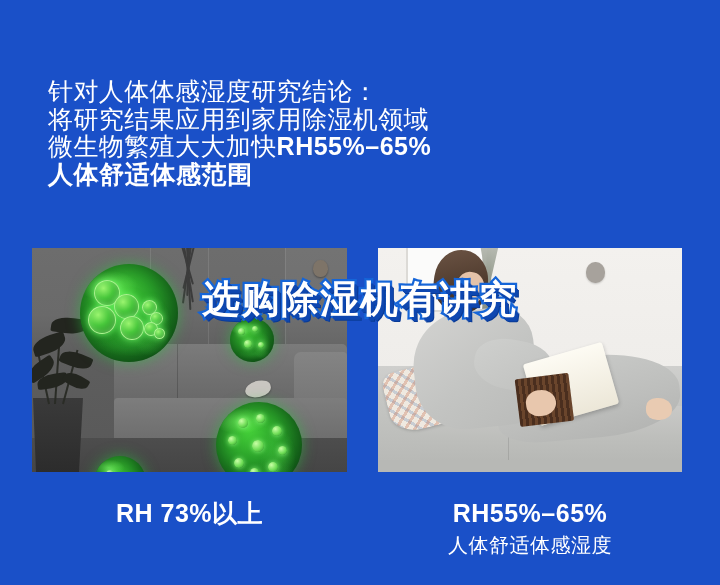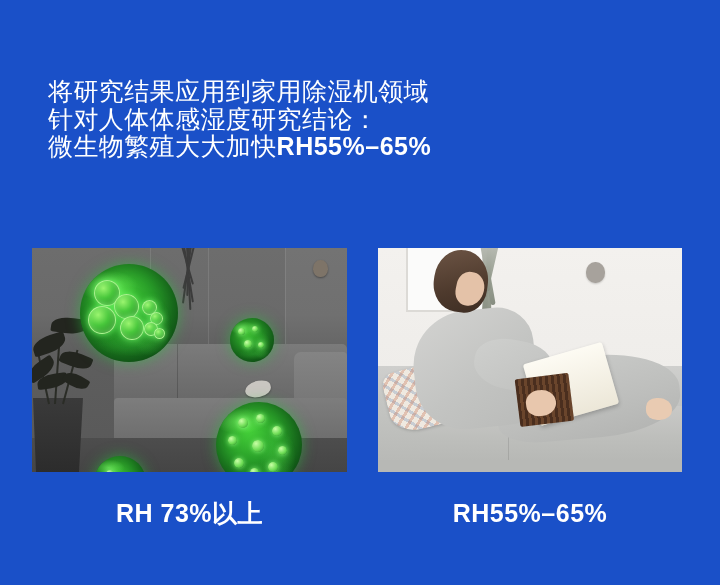--- a/index.html
+++ b/index.html
@@ -439,23 +439,24 @@
     white-space: nowrap;
   }
 </style>
 </head>
 <body>
 
 <div id="page">
 
 
   <div id="intro-block">
+    <div class="intro-line">针对人体体感湿度研究结论：</div>
     <div class="intro-line">将研究结果应用到家用除湿机领域</div>
-    <div class="intro-line">针对人体体感湿度研究结论：</div>
     <div class="intro-line"><span>微生物繁殖大大加快</span><span class="b">RH55%–65%</span></div>
+    <div class="intro-line bold">人体舒适体感范围</div>
   </div>
 
   <div id="photo-row">
 
     <div class="photo" id="photo-left">
       <div class="room-left">
         <div class="wall-seam s1"></div>
         <div class="wall-seam s2"></div>
         <div class="wall-seam s3"></div>
         <div class="wall-panel-r"></div>
@@ -552,23 +553,25 @@
         <div class="book">
           <div class="pg"></div>
           <div class="spine"></div>
         </div>
         <div class="person-hand"></div>
         <div class="person-foot"></div>
       </div>
     </div>
   </div>
 
+  <div id="overlay-headline">选购除湿机有讲究</div>
 
   <div id="captions">
     <div class="caption" id="caption-left">
       <div class="cap-title">RH 73%以上</div>
     </div>
     <div class="caption" id="caption-right">
       <div class="cap-title">RH55%–65%</div>
+      <div class="cap-sub">人体舒适体感湿度</div>
     </div>
   </div>
 
 </div>
 
 </body></html>

